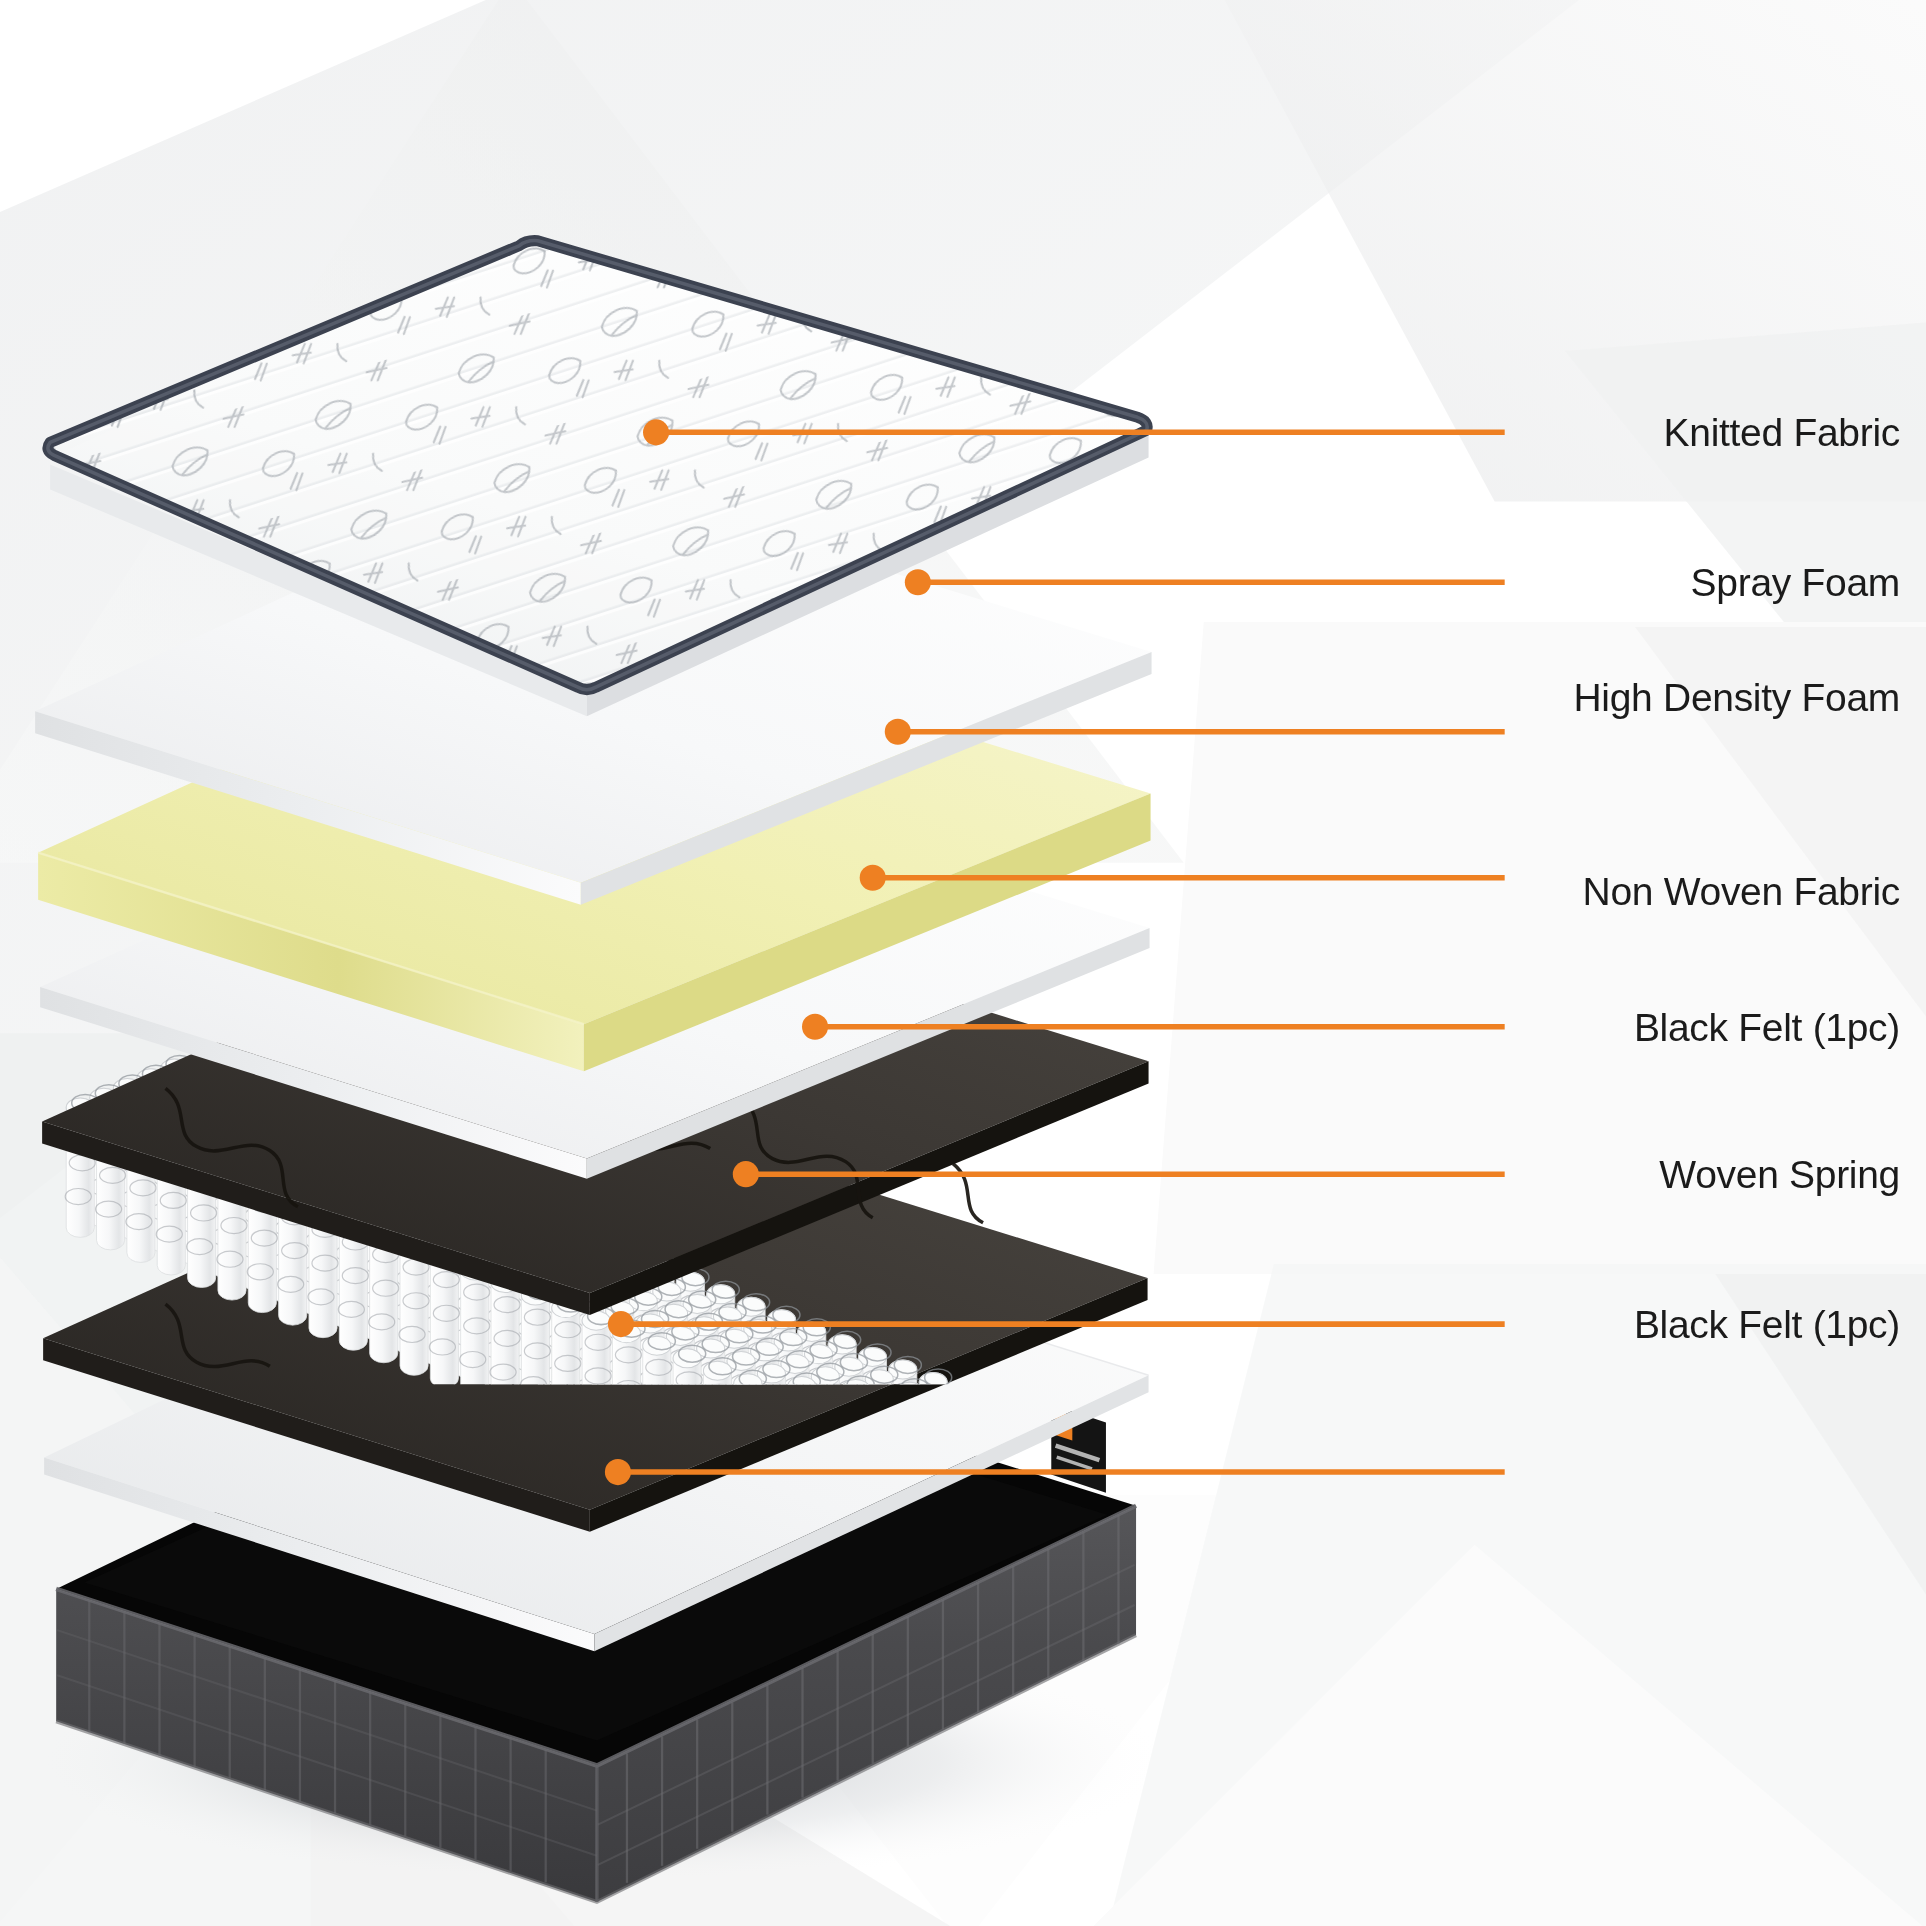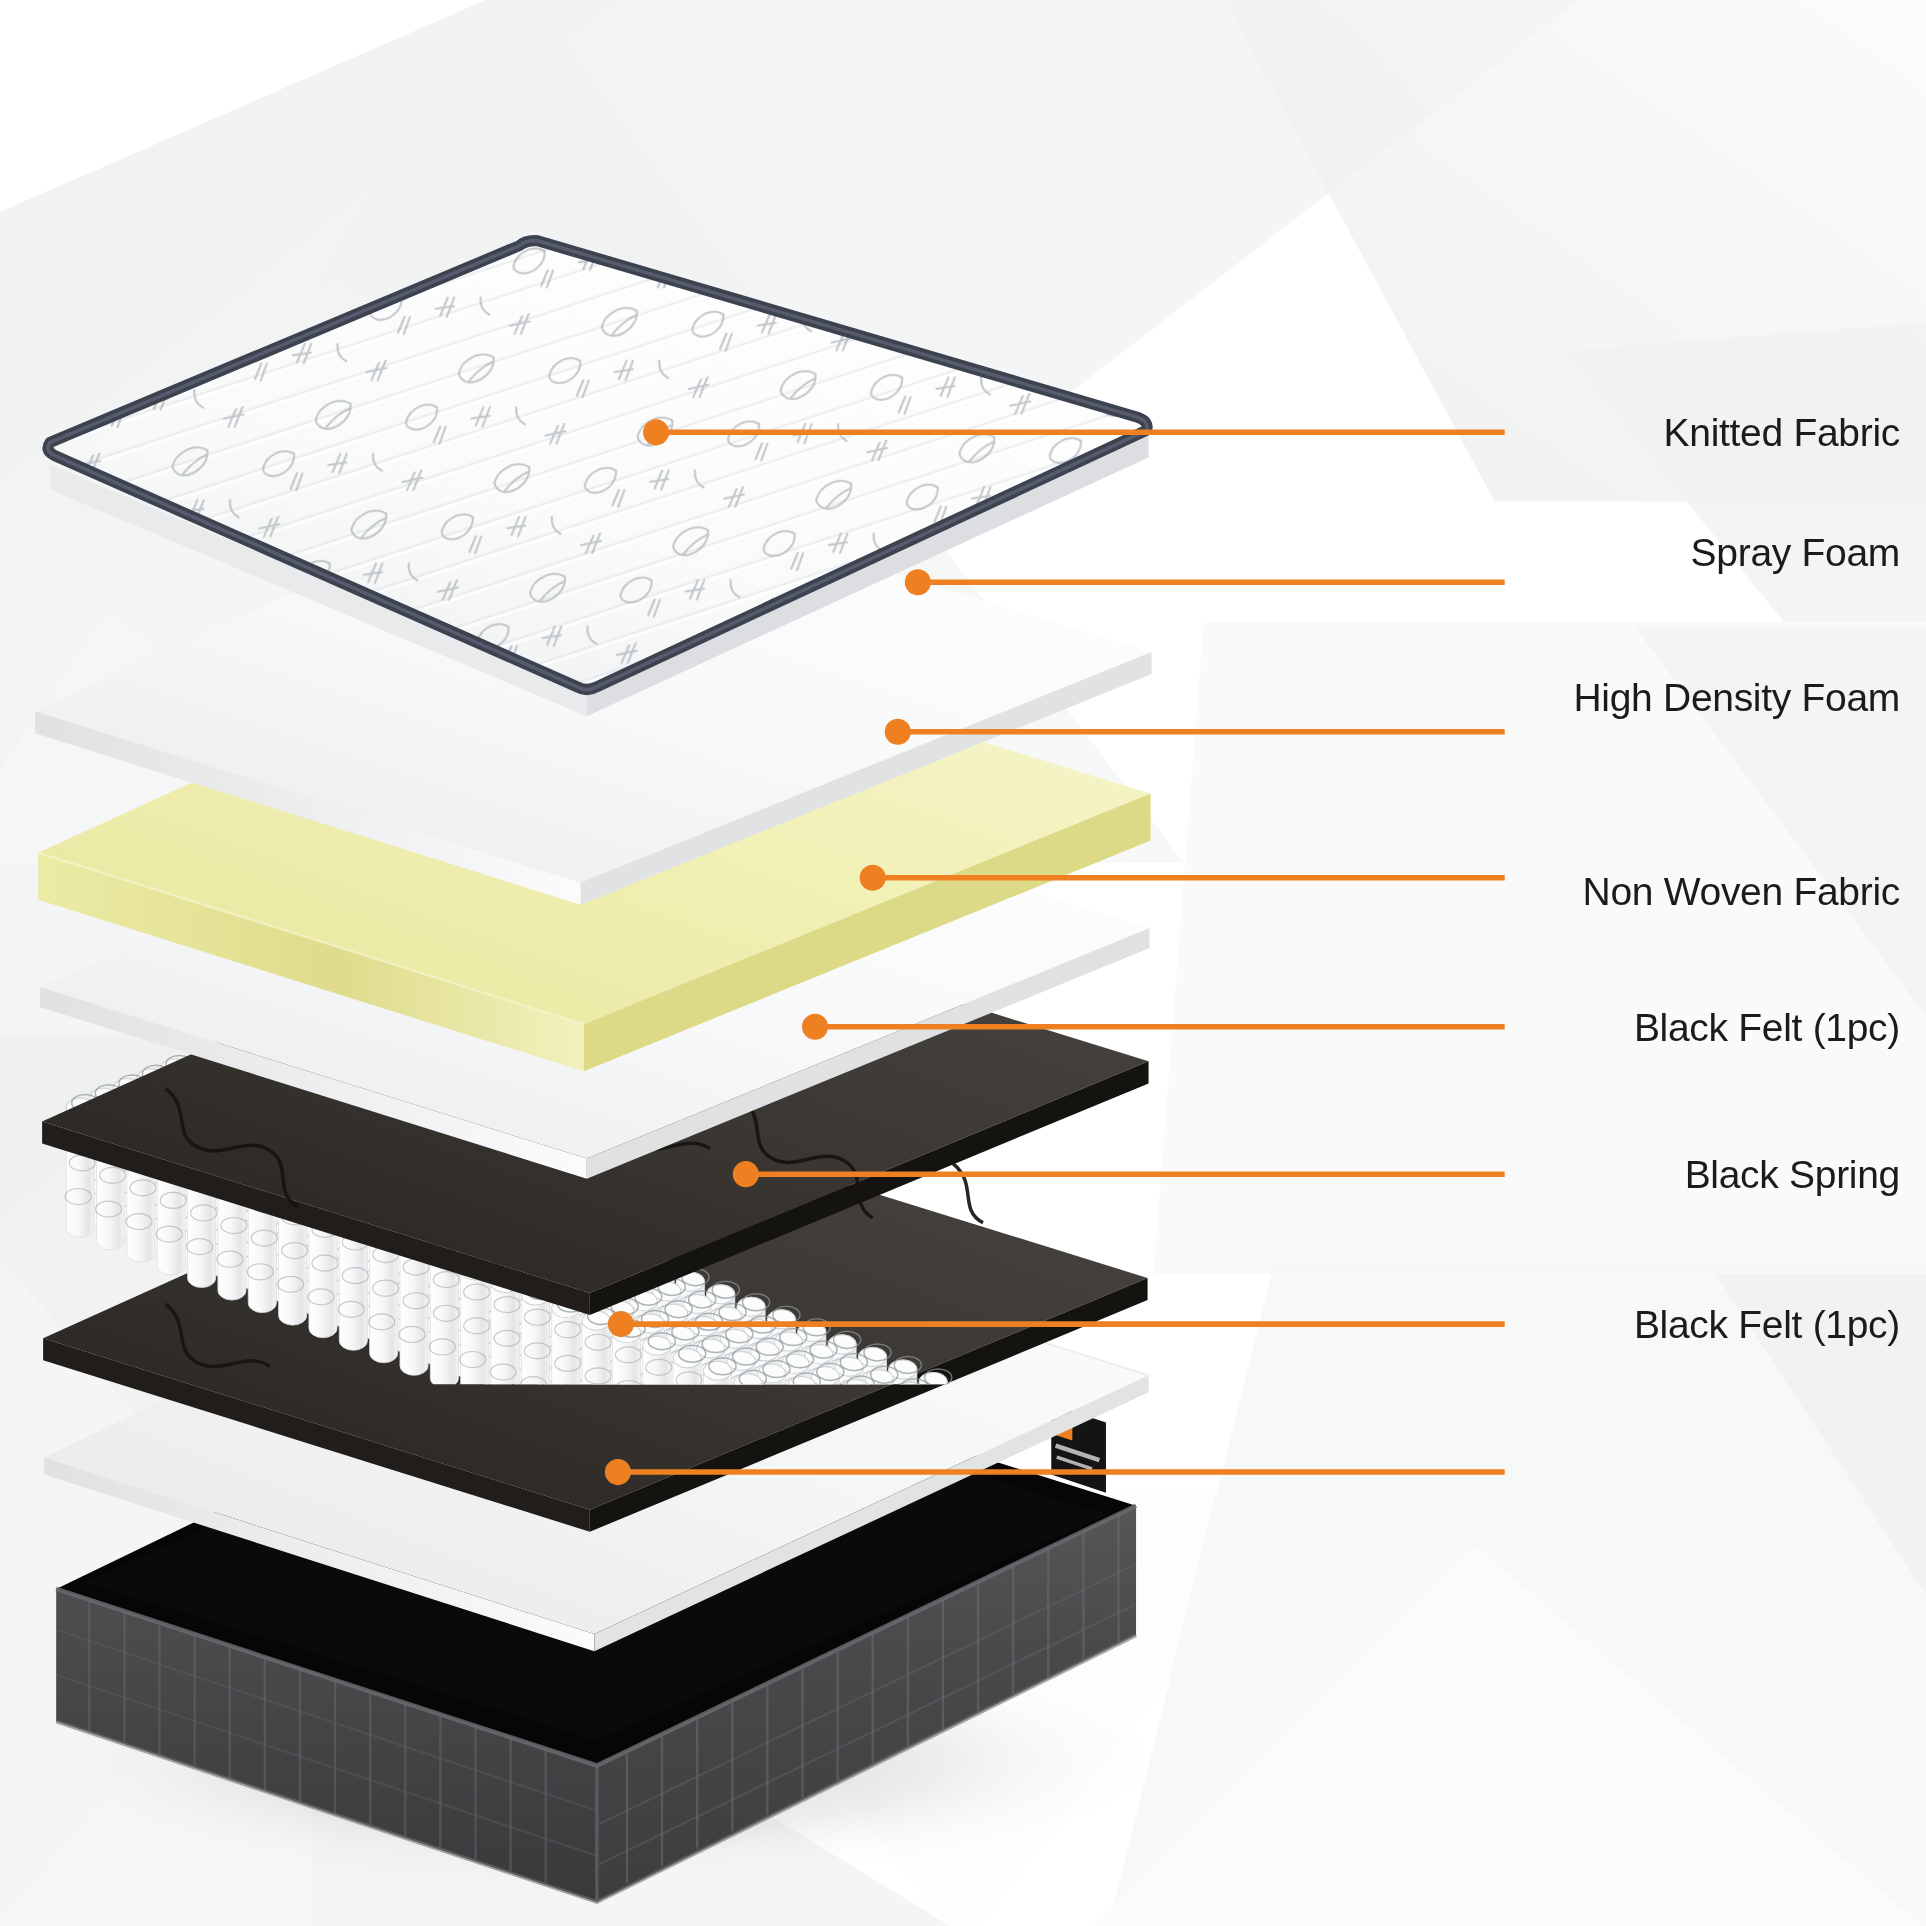--- a/index.html
+++ b/index.html
@@ -1697,22 +1697,22 @@
           <line x1="1238" y1="2640" x2="3000" y2="2640" stroke="#ee8022" stroke-width="11"></line>
           <circle cx="1238" cy="2640" r="26" fill="#ee8022"></circle>
           <line x1="1232" y1="2935" x2="3000" y2="2935" stroke="#ee8022" stroke-width="11"></line>
           <circle cx="1232" cy="2935" r="26" fill="#ee8022"></circle>
         </g>
     </svg>
   </div>
 
   <div class="labels">
     <div class="lbl" style="top: 432px;">Knitted Fabric</div>
-    <div class="lbl" style="top: 552px;">Spray Foam</div>
+    <div class="lbl" style="top: 582px;">Spray Foam</div>
     <div class="lbl" style="top: 697px;">High Density Foam</div>
     <div class="lbl" style="top: 878px; margin-top: 13px;">Non Woven Fabric</div>
     <div class="lbl" style="top: 1027px;">Black Felt (1pc)</div>
-    <div class="lbl" style="top: 1174px;">Black Spring</div>
+    <div class="lbl" style="top: 1174px;">Woven Spring</div>
     <div class="lbl" style="top: 1324px;">Black Felt (1pc)</div>
   </div>
 
 </div>
 
 
 </body></html>

